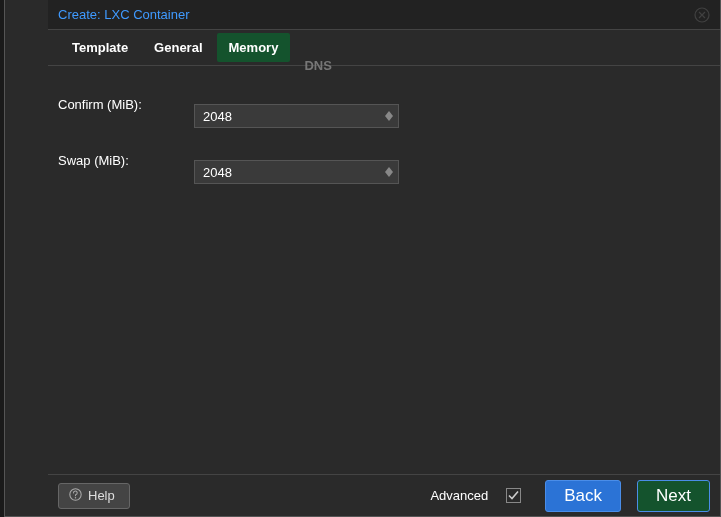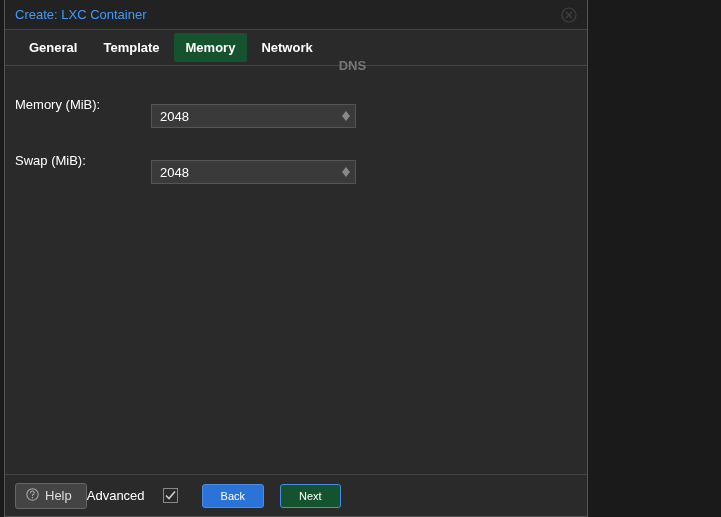--- a/index.html
+++ b/index.html
@@ -10,29 +10,30 @@
     body {
       font-family: -apple-system, BlinkMacSystemFont, "Segoe UI", Helvetica, Arial, sans-serif;
       background: #1a1a1a;
       width: 721px;
       height: 517px;
       overflow: hidden;
       font-size: 13px;
       color: #fff;
     }
     .dialog {
-      width: 584px;
+      width: 717px;
       height: 517px;
       margin-left: 4px;
       background: #2a2a2a;
       border: 1px solid #555;
       border-top: none;
       display: flex;
       flex-direction: column;
       position: relative;
+      padding-left: 43px;
     }
     .titlebar {
       height: 30px;
       background: #222;
       border-bottom: 1px solid #444;
       display: flex;
       align-items: center;
       padding: 0 10px;
       justify-content: space-between;
     }
@@ -118,21 +119,21 @@
     .spinner-arrows svg {
       width: 8px;
       height: 5px;
     }
     .footer {
       height: 42px;
       border-top: 1px solid #444;
       display: flex;
       align-items: center;
       padding: 0 10px;
-      justify-content: flex-start;
+      justify-content: space-between;
       margin-top: 45px;
     }
     .footer-left {
       display: flex;
       align-items: center;
     }
     .footer-right {
       display: flex;
       align-items: center;
       gap: 16px;
@@ -169,21 +170,21 @@
       margin-right: 8px;
     }
     .checkbox svg {
       width: 11px;
       height: 11px;
     }
     .btn {
       border-radius: 3px;
       padding: 5px 18px;
       cursor: pointer;
-      font-size: 11px;
+      font-size: 17px;
       font-weight: 500;
       border: 1px solid #3a6fb5;
     }
     .btn-secondary {
       background: #2b73d6;
       color: #fff;
       border: 1px solid #4a8de8;
     }
     .btn-primary {
       background: #14532d;
@@ -199,30 +200,29 @@
     <span class="titlebar-title">Create: LXC Container</span>
     <span class="close-icon">
       <svg viewBox="0 0 16 16">
           <circle cx="8" cy="8" r="7" fill="none" stroke="#555" stroke-width="1.2"></circle>
           <path d="M5 5 L11 11 M11 5 L5 11" stroke="#555" stroke-width="1.2"></path>
         </svg>
     </span>
   </div>
 
   <div class="tabs">
+    <div class="tab">Template</div>
     <div class="tab">General</div>
-    <div class="tab">Template</div>
     <div class="tab active">Memory</div>
-    <div class="tab">Network</div>
     <div class="tab disabled">DNS</div>
   </div>
 
   <div class="content">
     <div class="form-row">
-      <div class="form-label">Memory (MiB):</div>
+      <div class="form-label">Confirm (MiB):</div>
       <div class="spinner">
         <div class="spinner-value">2048</div>
         <div class="spinner-arrows">
           <svg viewBox="0 0 8 5">
               <path d="M0 5 L4 0 L8 5 Z" fill="#888"></path>
             </svg>
           <svg viewBox="0 0 8 5">
               <path d="M0 0 L4 5 L8 0 Z" fill="#888"></path>
             </svg>
         </div>

